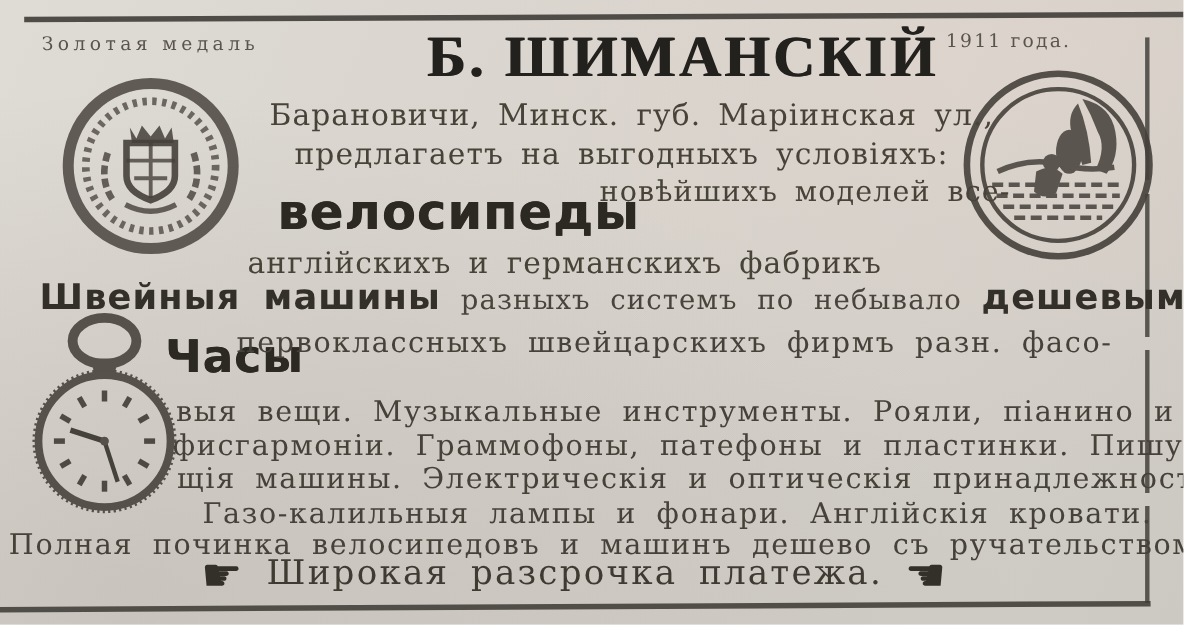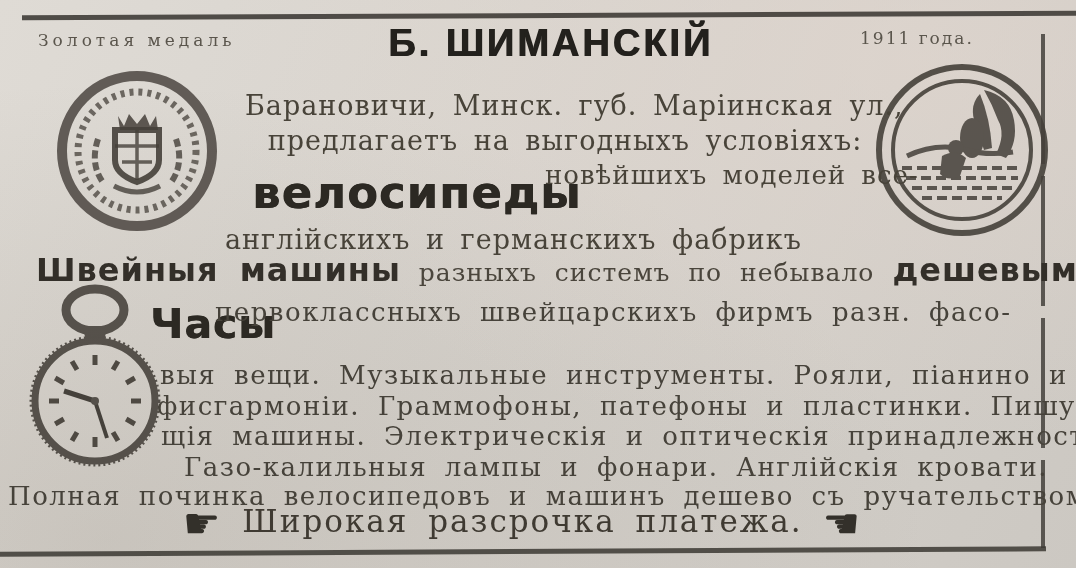--- a/index.html
+++ b/index.html
@@ -14,22 +14,22 @@
     font-family:"DejaVu Serif", serif;
     color:#45413a;
   }
   .abs{position:absolute;}
   .rule-top{left:22px;right:0;top:13px;height:5px;background:#3b3833;transform:rotate(-0.25deg);opacity:.88;}
   .rule-bottom{left:0;right:30px;top:549px;height:5px;background:#3b3833;transform:rotate(-0.3deg);opacity:.85;}
   .rule-right{left:1041px;top:34px;width:4px;height:514px;opacity:.8;
     background:repeating-linear-gradient(#3b3833 0 130px, rgba(0,0,0,0) 130px 142px);}
   .small-caption{font-family:"DejaVu Serif",serif;font-size:17px;letter-spacing:4px;color:#5a554c;}
   .headline{
-    font-family:Liberation Sans, sans-serif;font-weight:bold;
-    font-size:38px;letter-spacing:3px;color:#23211d;
+    font-family:Liberation Serif, serif;font-weight:bold;
+    font-size:53px;letter-spacing:3px;color:#23211d;
     text-shadow:1px 0 0 #23211d;
     white-space:nowrap;
   }
   .serifline{font-size:27px;letter-spacing:1px;word-spacing:6px;white-space:nowrap;color:#484339;}
   .centerbox{text-align:center;}
   .bigword{
     font-family:"DejaVu Sans",sans-serif;font-weight:bold;
     color:#2c2923;text-shadow:.5px 0 0 #2c2923;white-space:nowrap;
   }
   .velo{font-size:45px;letter-spacing:1px;}

